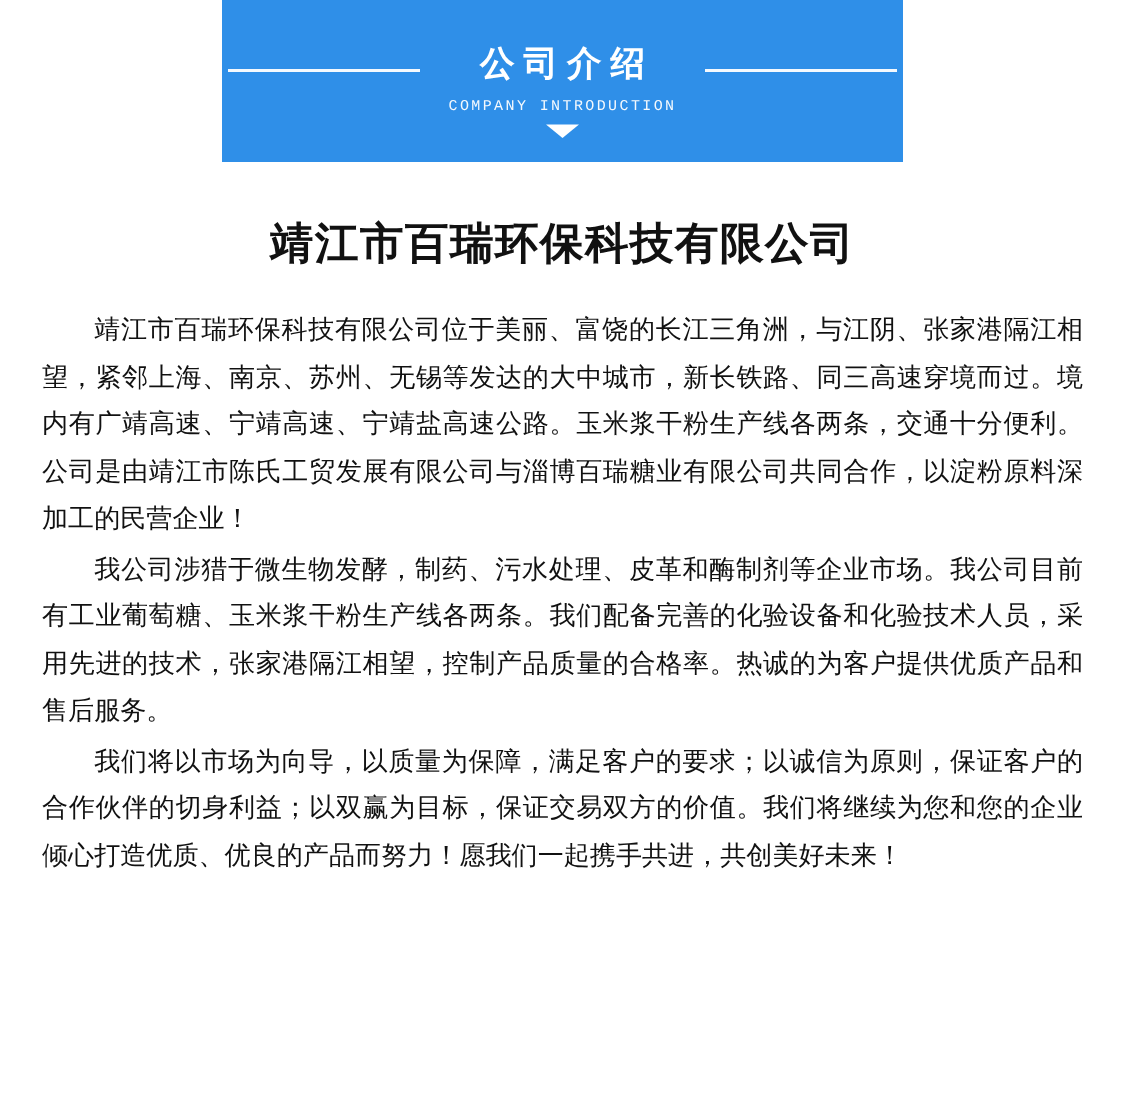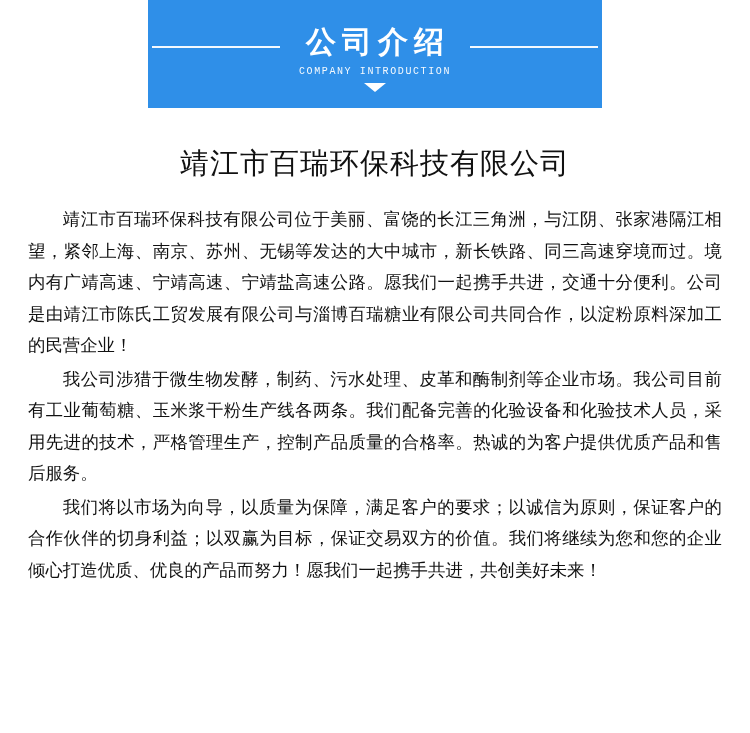--- a/index.html
+++ b/index.html
@@ -72,21 +72,21 @@
     height: 108px;
     display: flex;
     flex-direction: column;
     align-items: center;
     justify-content: flex-start;
     padding-top: 24px;
     box-sizing: border-box;
   }
   .banner-title {
     color: #ffffff;
-    font-size: 30px;
+    font-size: 23px;
     font-weight: bold;
     letter-spacing: 6px;
     line-height: 36px;
     text-indent: 6px;
   }
   .banner-sub {
     margin-top: 6px;
     color: #ffffff;
     font-size: 10px;
     letter-spacing: 1.6px;
@@ -104,21 +104,21 @@
 
   
   .content {
     padding: 0 28px;
     box-sizing: border-box;
   }
   .company-title {
     margin-top: 36px;
     text-align: center;
     font-size: 29px;
-    font-weight: normal;
+    font-weight: bold;
     color: #111111;
     letter-spacing: 1px;
     line-height: 38px;
   }
   .paragraphs {
     margin-top: 22px;
   }
   p.para {
     margin: 0 0 2px 0;
     font-size: 17.4px;
@@ -145,19 +145,19 @@
     <div class="banner-title-wrap">
       <div class="banner-title">公司介绍</div>
       <div class="banner-sub">COMPANY INTRODUCTION</div>
       <div class="banner-arrow"></div>
     </div>
   </div>
 
   <div class="content">
     <h1 class="company-title">靖江市百瑞环保科技有限公司</h1>
     <div class="paragraphs">
-      <p class="para">靖江市百瑞环保科技有限公司位于美丽、富饶的长江三角洲，与江阴、张家港隔江相望，紧邻上海、南京、苏州、无锡等发达的大中城市，新长铁路、同三高速穿境而过。境内有广靖高速、宁靖高速、宁靖盐高速公路。愿我们一起携手共进，交通十分便利。公司是由靖江市陈氏工贸发展有限公司与淄博百瑞糖业有限公司共同合作，以淀粉原料深加工的民营企业！</p>
-      <p class="para">我公司涉猎于微生物发酵，制药、污水处理、皮革和酶制剂等企业市场。我公司目前有工业葡萄糖、玉米浆干粉生产线各两条。我们配备完善的化验设备和化验技术人员，采用先进的技术，严格管理生产，控制产品质量的合格率。热诚的为客户提供优质产品和售后服务。</p>
+      <p class="para">靖江市百瑞环保科技有限公司位于美丽、富饶的长江三角洲，与江阴、张家港隔江相望，紧邻上海、南京、苏州、无锡等发达的大中城市，新长铁路、同三高速穿境而过。境内有广靖高速、宁靖高速、宁靖盐高速公路。玉米浆干粉生产线各两条，交通十分便利。公司是由靖江市陈氏工贸发展有限公司与淄博百瑞糖业有限公司共同合作，以淀粉原料深加工的民营企业！</p>
+      <p class="para">我公司涉猎于微生物发酵，制药、污水处理、皮革和酶制剂等企业市场。我公司目前有工业葡萄糖、玉米浆干粉生产线各两条。我们配备完善的化验设备和化验技术人员，采用先进的技术，张家港隔江相望，控制产品质量的合格率。热诚的为客户提供优质产品和售后服务。</p>
       <p class="para">我们将以市场为向导，以质量为保障，满足客户的要求；以诚信为原则，保证客户的合作伙伴的切身利益；以双赢为目标，保证交易双方的价值。我们将继续为您和您的企业倾心打造优质、优良的产品而努力！愿我们一起携手共进，共创美好未来！</p>
     </div>
   </div>
 
 </div>
 
 </body></html>

